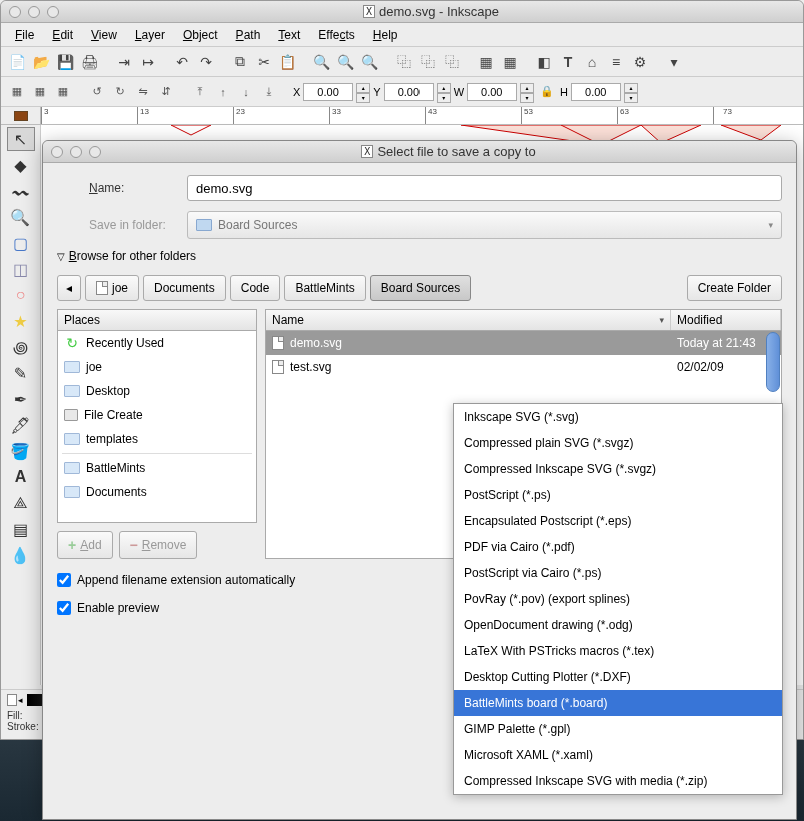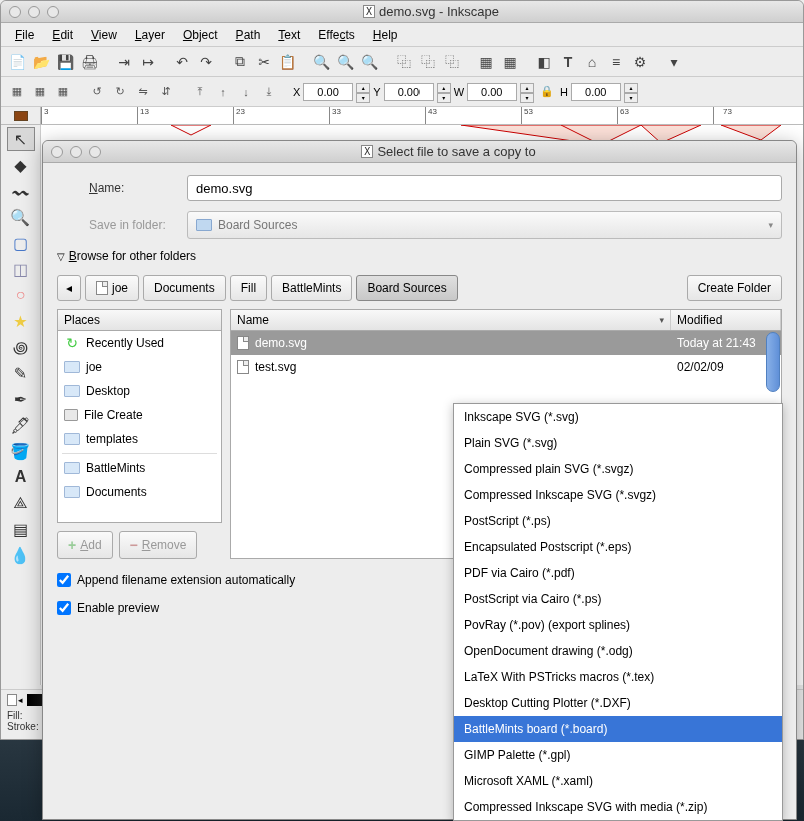--- a/index.html
+++ b/index.html
@@ -59,21 +59,21 @@
 
 .path-row { display: flex; align-items: center; gap: 4px; margin-bottom: 8px; }
 .path-btn { height: 26px; padding: 0 10px; border: 1px solid #aaa; border-radius: 3px; background: linear-gradient(#fafafa,#e6e6e6); font-size: 12px; display: flex; align-items: center; gap: 4px; }
 .path-btn.nav { width: 24px; padding: 0; justify-content: center; }
 .path-btn.active { background: linear-gradient(#e0e0e0,#c8c8c8); border-color: #888; }
 .spacer { flex: 1; }
 .file-icon-sm { width: 12px; height: 14px; background: #fff; border: 1px solid #888; position: relative; }
 .file-icon-sm::after { content: ""; position: absolute; top: 0; right: 0; width: 4px; height: 4px; background: #ededed; border-left: 1px solid #888; border-bottom: 1px solid #888; }
 
 .browser { display: flex; gap: 8px; height: 250px; }
-.places-panel { width: 165px; display: flex; flex-direction: column; }
+.places-panel { width: 200px; display: flex; flex-direction: column; }
 .list-header { height: 22px; background: linear-gradient(#f8f8f8,#e4e4e4); border: 1px solid #aaa; display: flex; align-items: center; padding: 0 6px; font-size: 12px; }
 .places-list { flex: 1; border: 1px solid #aaa; border-top: none; background: #fff; overflow: auto; }
 .place-item { height: 24px; display: flex; align-items: center; padding: 0 6px; gap: 6px; font-size: 12px; }
 .place-sep { height: 1px; background: #ddd; margin: 2px 4px; }
 .pl-icon { width: 16px; height: 14px; display: flex; align-items: center; justify-content: center; font-size: 12px; }
 .pl-folder { width: 16px; height: 12px; background: #d8e8f8; border: 1px solid #a0b8d8; border-radius: 1px; }
 .pl-recent { color: #4c4; font-size: 14px; }
 .pl-drive { width: 14px; height: 12px; background: #e8e8e8; border: 1px solid #999; border-radius: 1px; }
 
 .files-panel { flex: 1; display: flex; flex-direction: column; position: relative; }
@@ -306,21 +306,21 @@
       <div class="path-btn nav">◂</div>
       <div id="path-buttons" style="display:flex;gap:4px">
           <div class="path-btn">
             <div class="file-icon-sm"></div>
             <span>joe</span>
           </div>
           <div class="path-btn">
             <span>Documents</span>
           </div>
           <div class="path-btn">
-            <span>Fill</span>
+            <span>Code</span>
           </div>
           <div class="path-btn">
             <span>BattleMints</span>
           </div>
           <div class="path-btn active">
             <span>Board Sources</span>
           </div>
         </div>
       <div class="spacer"></div>
       <div class="path-btn">Create Folder</div>
@@ -405,21 +405,20 @@
     </div>
     <div class="check-row">
       <input type="checkbox" checked="" style="">
       <span>Enable preview</span>
     </div>
   </div>
 </div>
 
 <div class="filetype-dropdown" id="filetype-dropdown">
     <div class="ft-item">Inkscape SVG (*.svg)</div>
-    <div class="ft-item">Plain SVG (*.svg)</div>
     <div class="ft-item">Compressed plain SVG (*.svgz)</div>
     <div class="ft-item">Compressed Inkscape SVG (*.svgz)</div>
     <div class="ft-item">PostScript (*.ps)</div>
     <div class="ft-item">Encapsulated Postscript (*.eps)</div>
     <div class="ft-item">PDF via Cairo (*.pdf)</div>
     <div class="ft-item">PostScript via Cairo (*.ps)</div>
     <div class="ft-item">PovRay (*.pov) (export splines)</div>
     <div class="ft-item">OpenDocument drawing (*.odg)</div>
     <div class="ft-item">LaTeX With PSTricks macros (*.tex)</div>
     <div class="ft-item">Desktop Cutting Plotter (*.DXF)</div>

